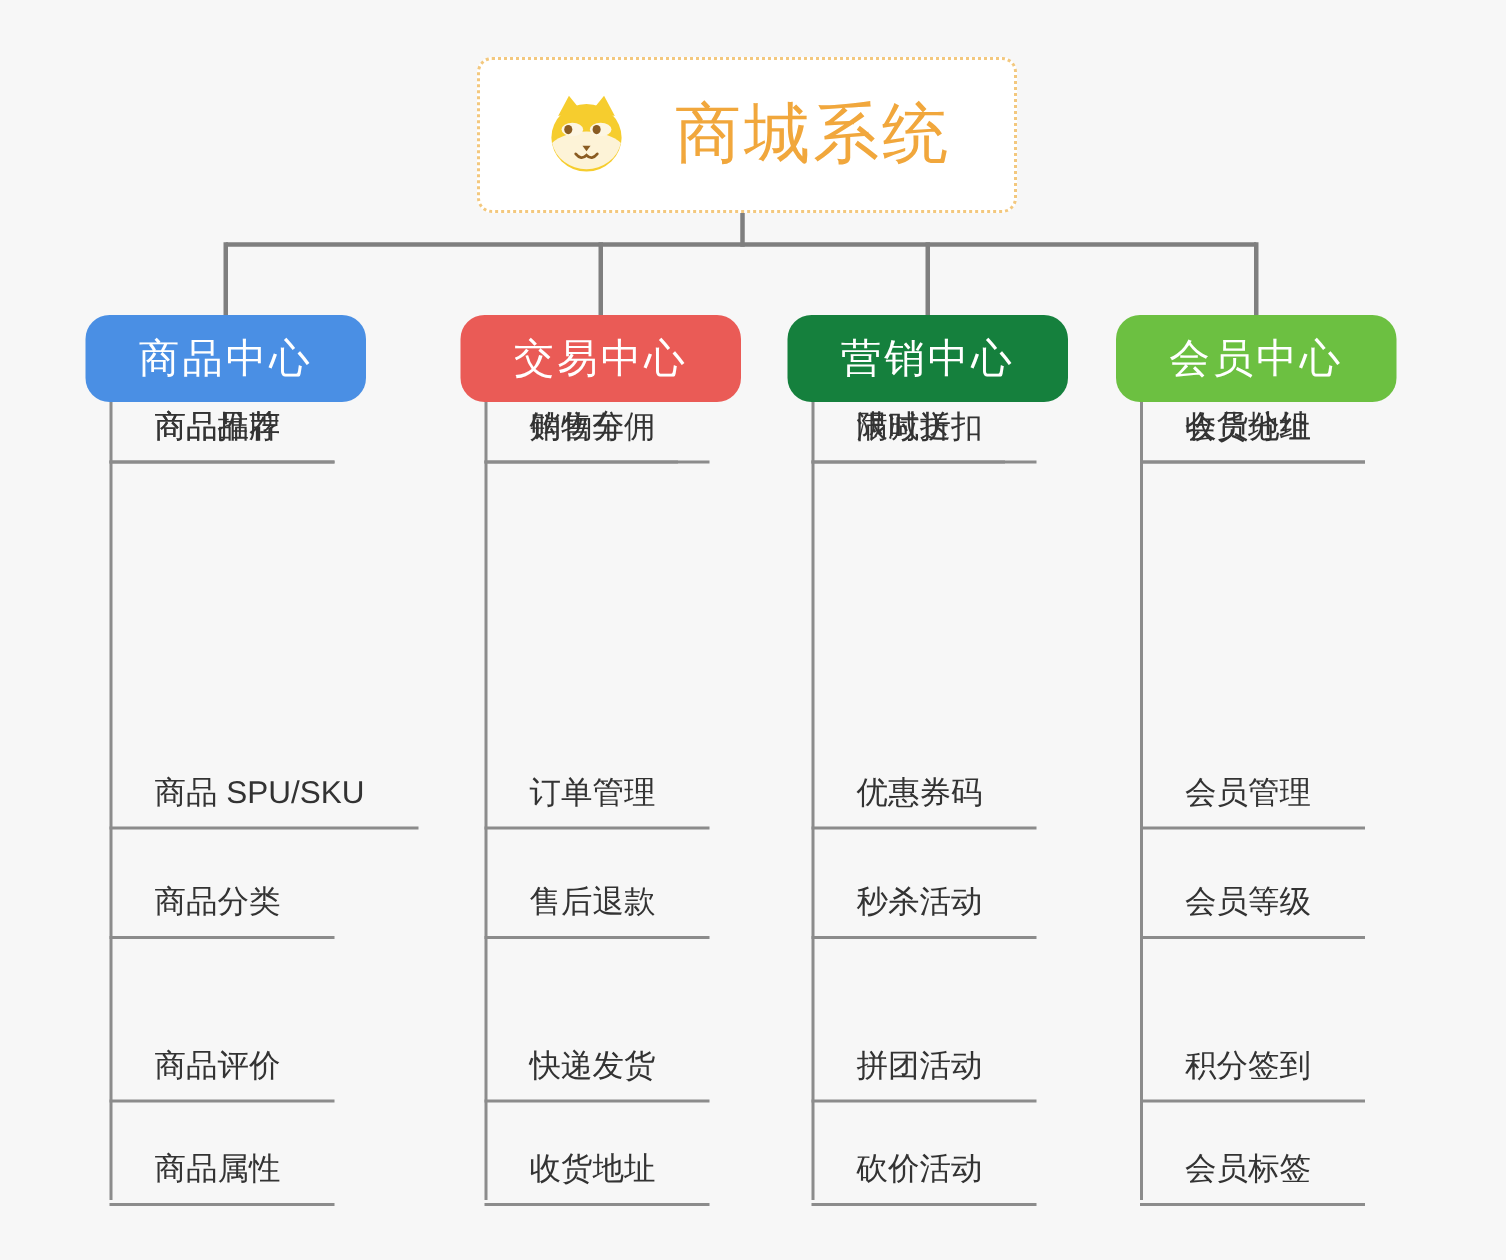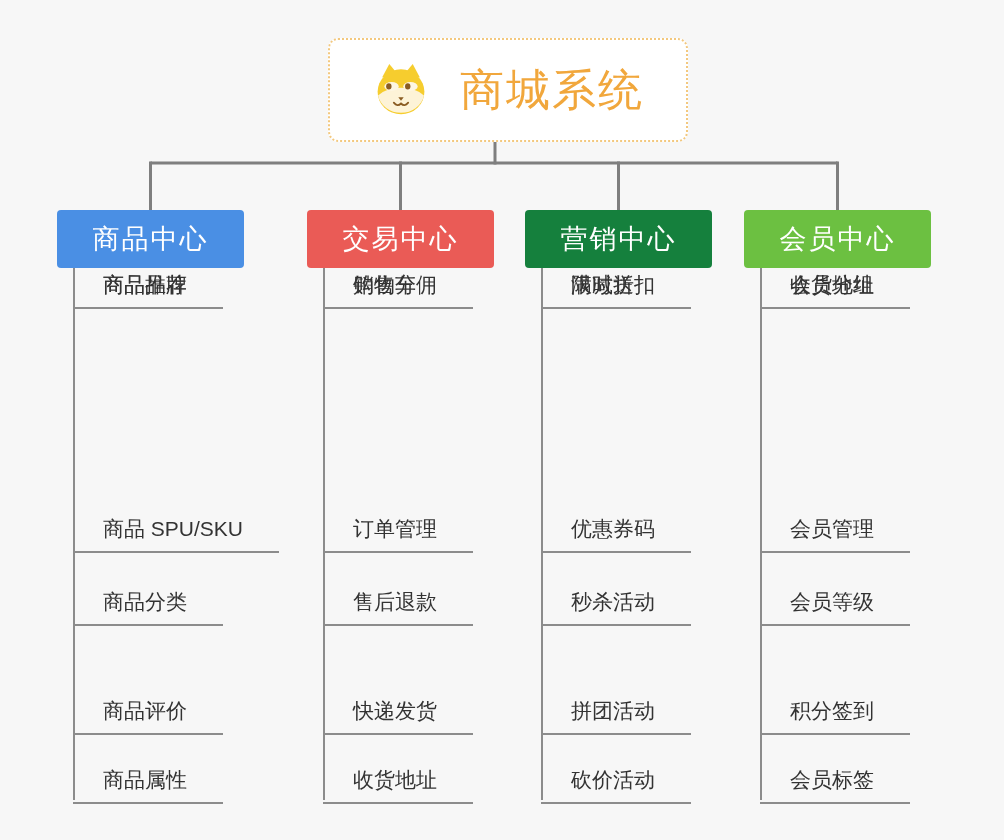--- a/index.html
+++ b/index.html
@@ -9,35 +9,35 @@
     font-family:"Liberation Sans","DejaVu Sans",sans-serif;
     overflow:hidden;position:relative;
   }
   .stage{position:absolute;inset:0;width:1004px;height:840px;}
 
   
   .connector-svg{position:absolute;left:0;top:0;pointer-events:none;}
 
   
   .root-node{
-    position:absolute;left:328px;top:38px;width:360px;height:104px;
+    position:absolute;left:318px;top:38px;width:360px;height:104px;
     background:#ffffff;border:2px dotted #f3c87e;border-radius:10px;
     box-sizing:border-box;
     display:flex;align-items:center;justify-content:center;gap:30px;
   }
   .root-title{
     font-size:44px;color:#f1a73c;letter-spacing:2px;line-height:1;
     white-space:nowrap;
   }
   .root-icon{width:58px;height:54px;flex:0 0 auto;}
 
   
   .column{position:absolute;top:210px;width:280px;height:600px;}
   .branch-header{
-    width:187px;height:58px;border-radius:4px;
+    width:187px;height:58px;border-radius:16px;
     display:flex;align-items:center;justify-content:center;
     color:#ffffff;font-size:27px;letter-spacing:2px;white-space:nowrap;
   }
   .spine{
     position:absolute;left:16px;top:58px;height:532px;width:0;
     border-left:2px solid #8c8c8c;
   }
   .leaf{
     position:absolute;left:16px;width:max-content;
     padding:4px 36px 9px 30px;

